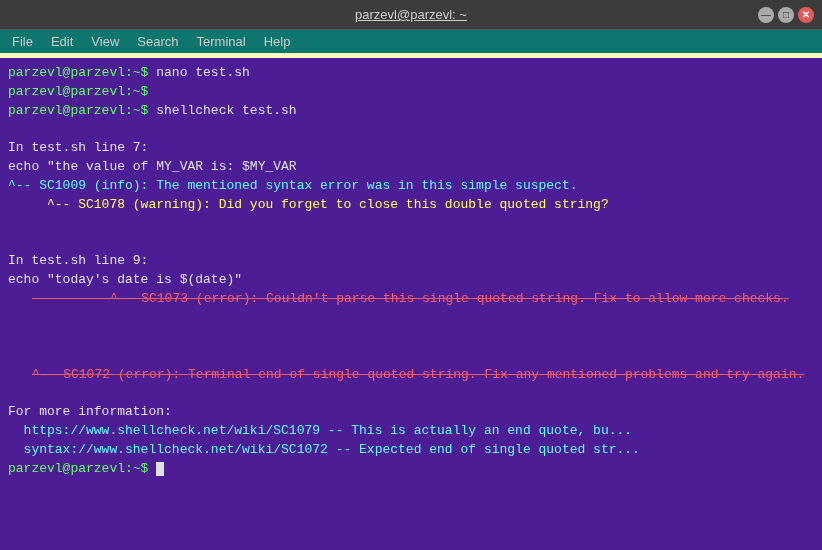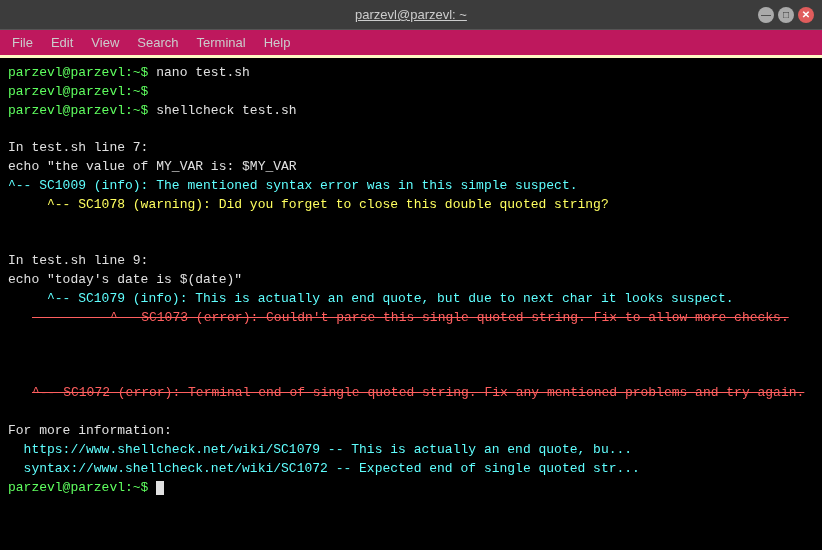--- a/index.html
+++ b/index.html
@@ -45,40 +45,40 @@
       font-size: 10px;
       color: #333;
     }
     .btn-minimize { background: #aaa; }
     .btn-maximize { background: #aaa; }
     .btn-close { background: #e05c5c; color: white; font-weight: bold; }
     .title-spacer { width: 56px; }
 
     
     .menu-bar {
-      background: #be185d;
+      background: #0f766e;
       height: 28px;
       display: flex;
       align-items: center;
       padding: 0 4px;
       gap: 2px;
-      border-bottom: 3px solid #fef9c3;
+      border-bottom: 5px solid #fef9c3;
     }
     .menu-item {
       color: #ccc;
       font-size: 13px;
       font-family: sans-serif;
       padding: 2px 8px;
       cursor: pointer;
       border-radius: 3px;
     }
 
     
     .terminal {
-      background: #000000;
+      background: #4c1d95;
       width: 100%;
       height: calc(550px - 58px);
       padding: 6px 8px;
       overflow-y: auto;
       font-size: 13px;
       line-height: 1.45;
     }
 
     .green { color: #5fff5f; }
     .white { color: #e0e0e0; }
@@ -130,21 +130,20 @@
     <span class="line"><span class="green">parzevl@parzevl:~$ </span><span class="white">shellcheck test.sh</span></span>
     <span class="blank"></span>
     <span class="line white">In test.sh line 7:</span>
     <span class="line white">echo "the value of MY_VAR is: $MY_VAR</span>
     <span class="line cyan">^-- SC1009 (info): The mentioned syntax error was in this simple suspect.</span>
     <span class="line yellow">     ^-- SC1078 (warning): Did you forget to close this double quoted string?</span>
     <span class="blank"></span>
     <span class="blank"></span>
     <span class="line white">In test.sh line 9:</span>
     <span class="line white">echo "today's date is $(date)"</span>
-    <span class="line cyan">     ^-- SC1079 (info): This is actually an end quote, but due to next char it looks suspect.</span>
     <span class="line red strikethrough">          ^   SC1073 (error): Couldn't parse this single quoted string. Fix to allow more checks.</span>
     <span class="blank"></span>
     <span class="blank"></span>
     <span class="blank"></span>
     <span class="line red strikethrough">^-- SC1072 (error): Terminal end of single quoted string. Fix any mentioned problems and try again.</span>
     <span class="blank"></span>
     <span class="line white">For more information:</span>
     <span class="line cyan">  https://www.shellcheck.net/wiki/SC1079 -- This is actually an end quote, bu...</span>
     <span class="line cyan">  syntax://www.shellcheck.net/wiki/SC1072 -- Expected end of single quoted str...</span>
     <span class="line"><span class="green">parzevl@parzevl:~$ </span><span class="cursor"></span></span>

